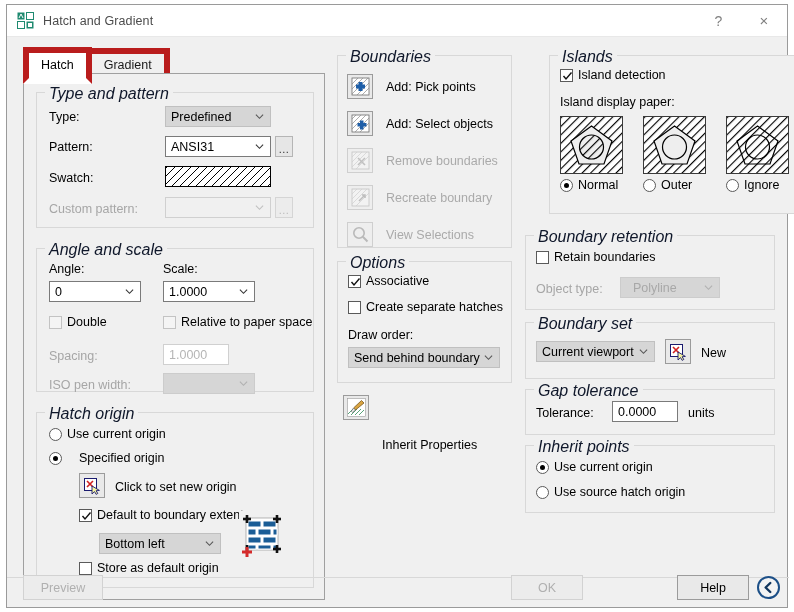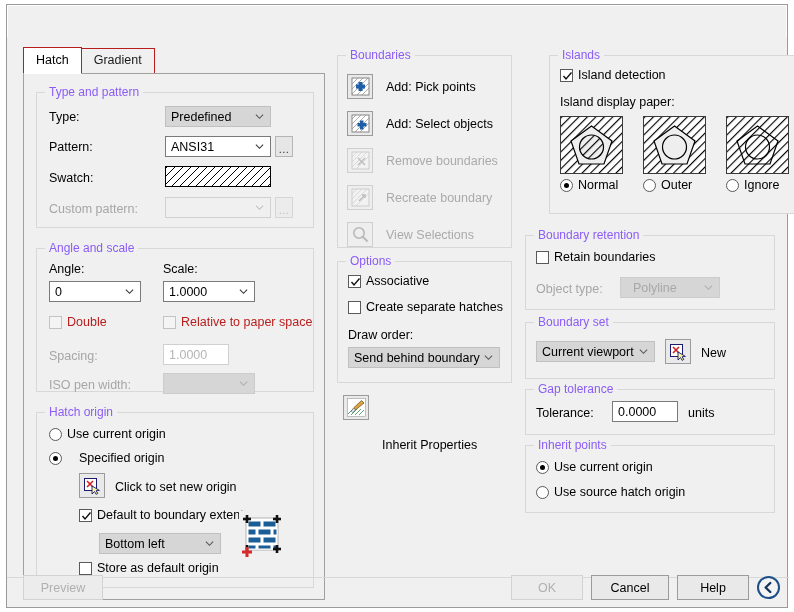--- a/index.html
+++ b/index.html
@@ -62,21 +62,21 @@
   
   .tabstrip {
     position: absolute;
     left: 16px; top: 10px;
     display: flex;
     align-items: flex-end;
     font-size: 12.5px;
   }
   .tab {
     padding: 4px 12px 5px 12px;
-    border: 1px solid #b91c1c;
+    border: 6px solid #b91c1c;
     color: #000;
     line-height: 15px;
     cursor: default;
   }
   .tab.active {
     background: #ffffff;
     border-bottom-color: #ffffff;
     position: relative;
     z-index: 3;
     padding-top: 5px;
@@ -91,23 +91,24 @@
   .panel {
     position: absolute;
     border: 1px solid #d8d8d8;
     background: #f0f0f0;
   }
   .panel > .legend {
     position: absolute;
     top: -8px; left: 8px;
     background: #f0f0f0;
     padding: 0 4px;
-    font-size: 12px;
-    color: #8b5cf6;
+    font-size: 16px;
+    color: #0f172a;
     white-space: nowrap;
+    font-style: italic;
   }
   .tabpage {
     position: absolute;
     left: 16px; top: 36px;
     width: 302px; height: 527px;
     background: #f0f0f0;
     border: 1px solid #a0a0a0;
   }
 
   
@@ -184,21 +185,21 @@
     white-space: nowrap;
   }
   .cb .box {
     width: 13px; height: 13px;
     border: 1px solid #5a5a5a;
     background: #fff;
     margin-right: 5px;
     position: relative;
     flex: 0 0 auto;
   }
-  .cb.dis { color: #b91c1c; }
+  .cb.dis { color: #000000; }
   .cb.dis .box { border-color: #c3c3c3; background: #f4f4f4; }
   .cb .box svg { position: absolute; left: 1px; top: 1px; }
 
   
   .rb {
     position: absolute;
     display: flex;
     align-items: center;
     font-size: 12.5px;
     color: #000;
@@ -282,20 +283,42 @@
     position: absolute;
     background: #d8d8d8;
     height: 1px;
   }
 </style>
 </head>
 <body>
 
 <div class="window">
 
+  <div class="titlebar">
+    <div class="app-icon">
+      <svg width="17" height="17" viewBox="0 0 17 17">
+        <rect x="0" y="0" width="17" height="17" fill="#ffffff"></rect>
+        <rect x="0.5" y="0.5" width="7" height="7" fill="#1f8a70"></rect>
+        <rect x="9.5" y="0.5" width="7" height="7" fill="#ffffff" stroke="#1f8a70"></rect>
+        <rect x="0.5" y="9.5" width="7" height="7" fill="#ffffff" stroke="#1f8a70"></rect>
+        <rect x="9.5" y="9.5" width="7" height="7" fill="#1f8a70"></rect>
+        <path d="M2 6 L4 2 L6 6" stroke="#ffffff" fill="none" stroke-width="1"></path>
+        <rect x="11" y="11" width="4" height="4" fill="#ffffff"></rect>
+      </svg>
+    </div>
+    <span class="title-text">Hatch and Gradient</span>
+    <div class="title-btns">
+      <div class="title-btn">
+        <span>?</span>
+      </div>
+      <div class="title-btn close">
+        <span>×</span>
+      </div>
+    </div>
+  </div>
 
   <div class="body-area">
 
     <div class="tabstrip">
       <div class="tab active">
         <span>Hatch</span>
       </div>
       <div class="tab inactive">
         <span>Gradient</span>
       </div>
@@ -733,23 +756,20 @@
     </div>
 
     <div class="sep-line" style="left:0px; top:540px; width:782px;"></div>
 
     <div class="btn dis" style="left:16px; top:538px; width:80px;">
       <span>Preview</span>
     </div>
     <div class="btn dis" style="left:504px; top:538px; width:72px;">
       <span>OK</span>
     </div>
-    <div class="btn" style="left:584px; top:538px; width:78px;">
-      <span>Cancel</span>
-    </div>
     <div class="btn" style="left:670px; top:538px; width:72px;">
       <span>Help</span>
     </div>
     <div class="expand-btn" style="left:750px; top:539px;">
       <svg width="13" height="13" viewBox="0 0 13 13">
         <path d="M8.3 2 L3.6 6.5 L8.3 11" stroke="#12365e" fill="none" stroke-width="2.4" stroke-linecap="round" stroke-linejoin="round"></path>
       </svg>
     </div>
 
   </div>

